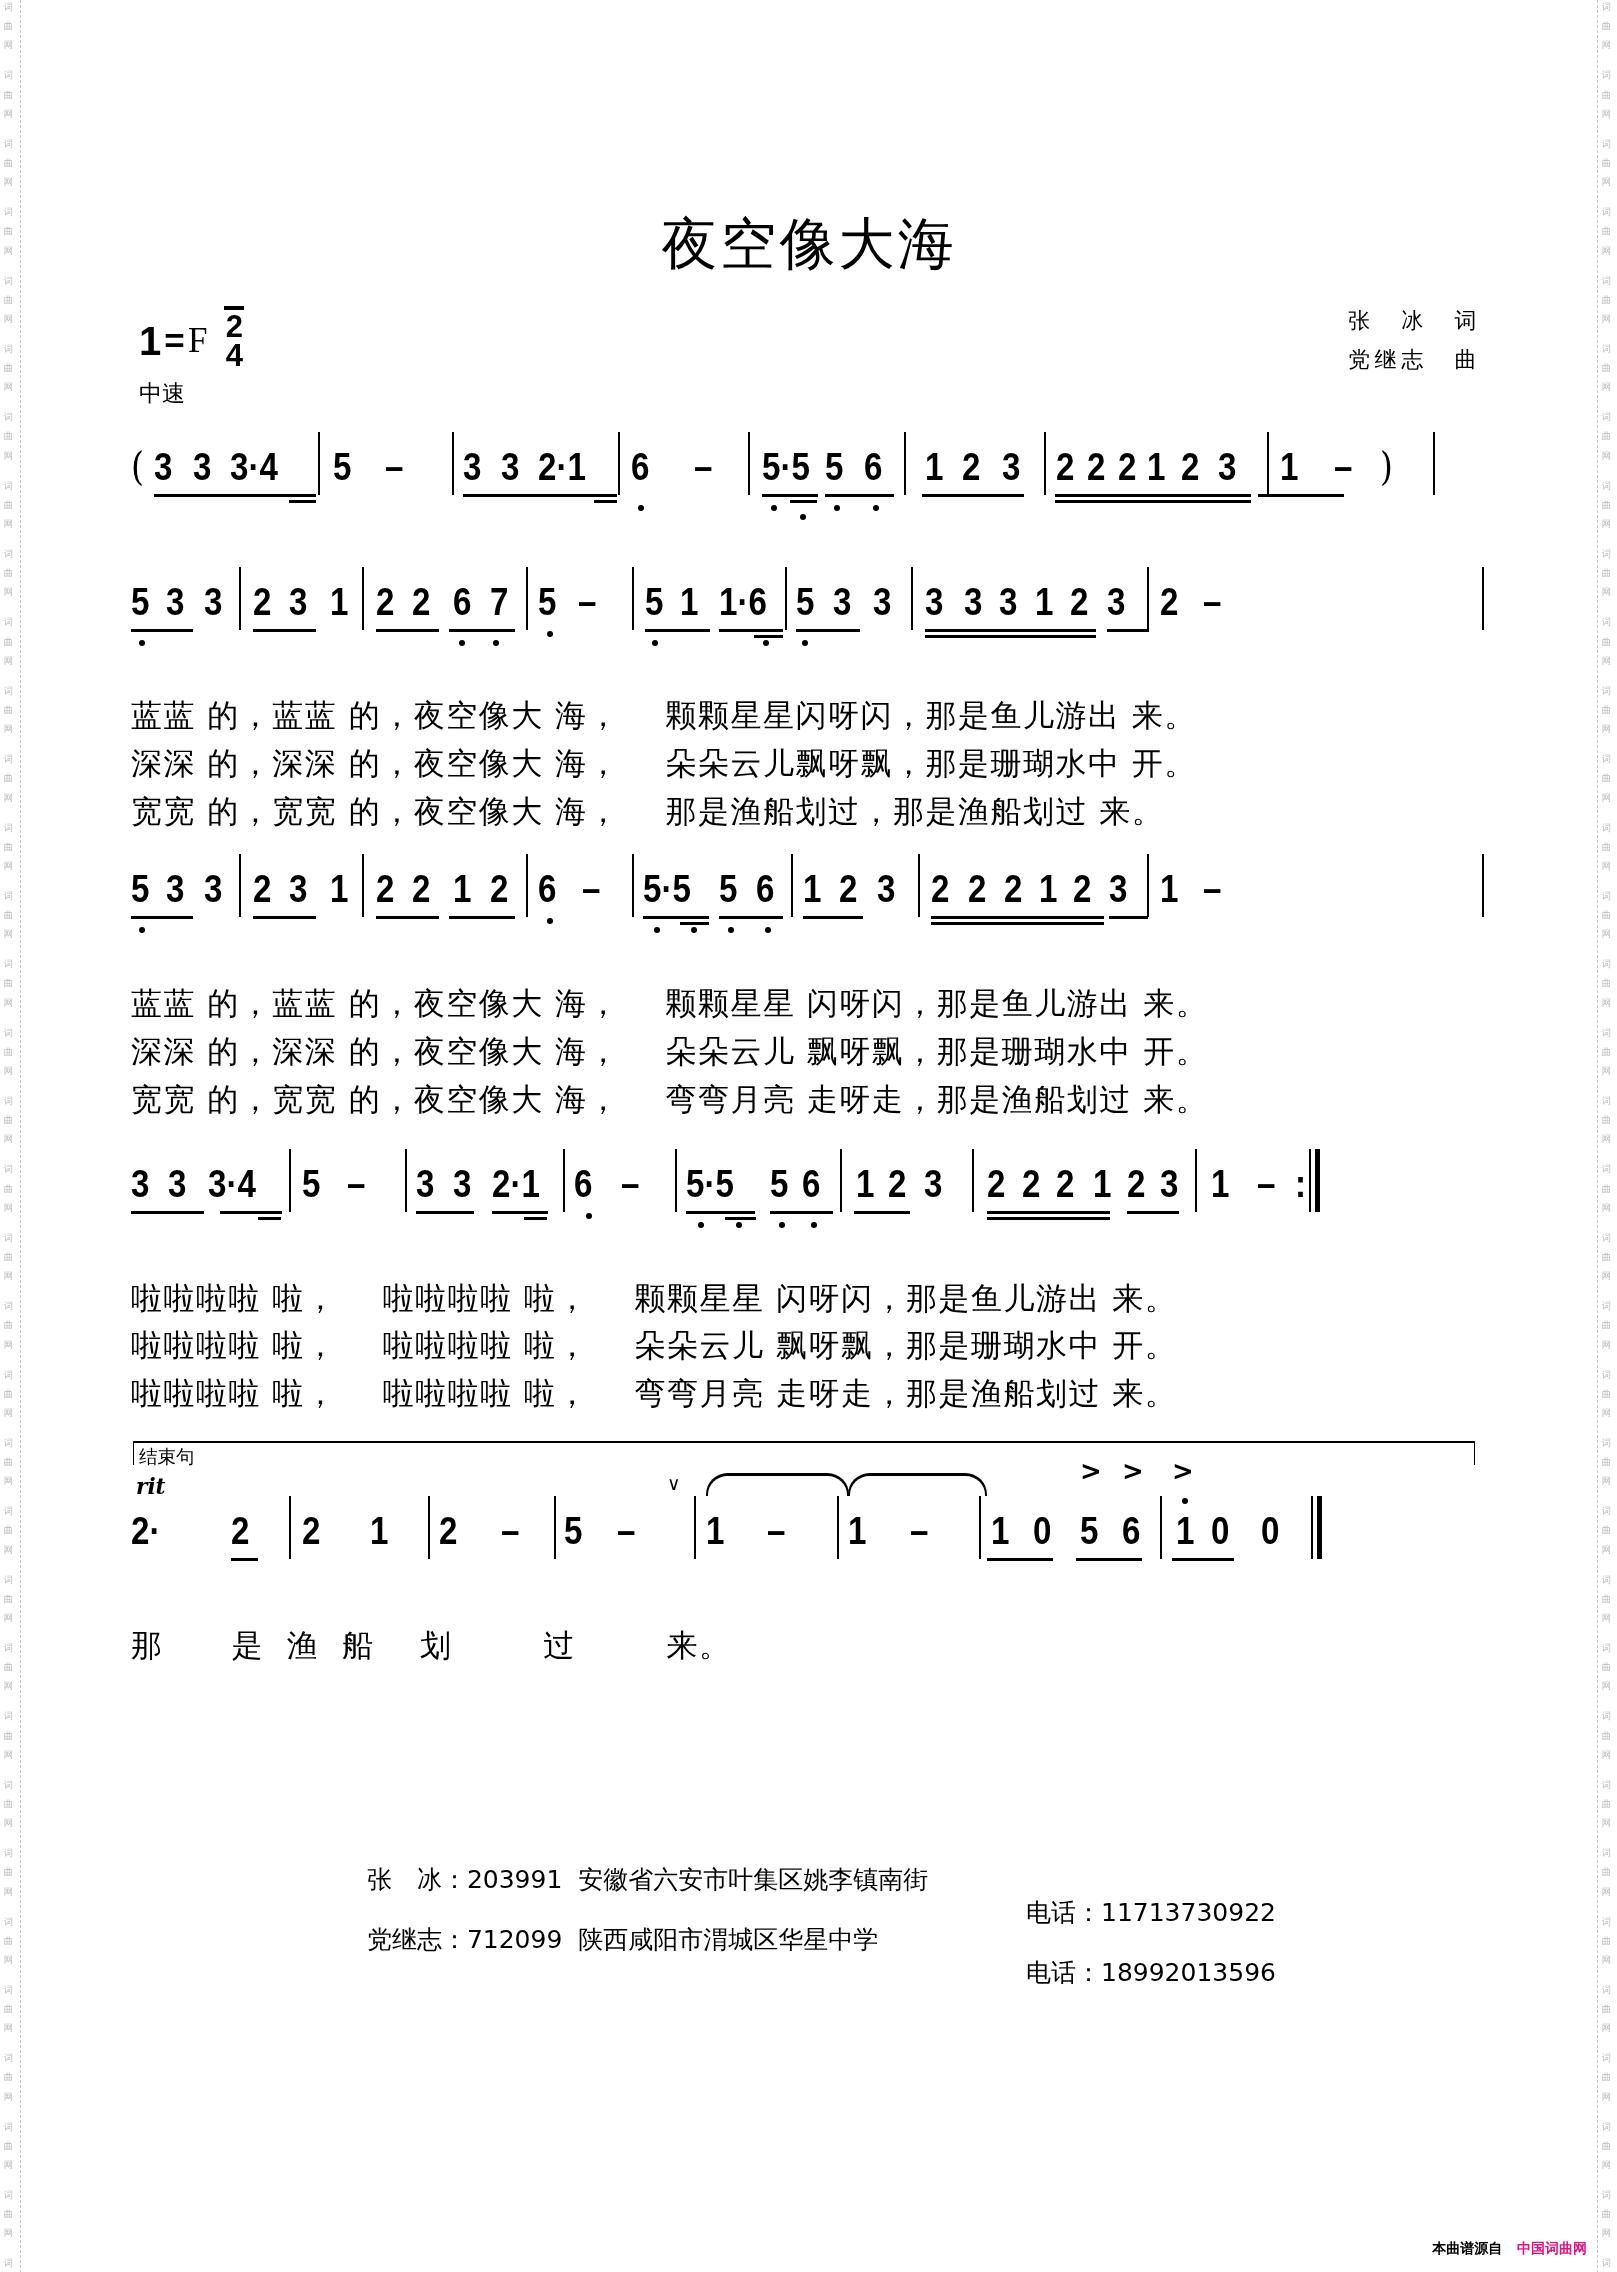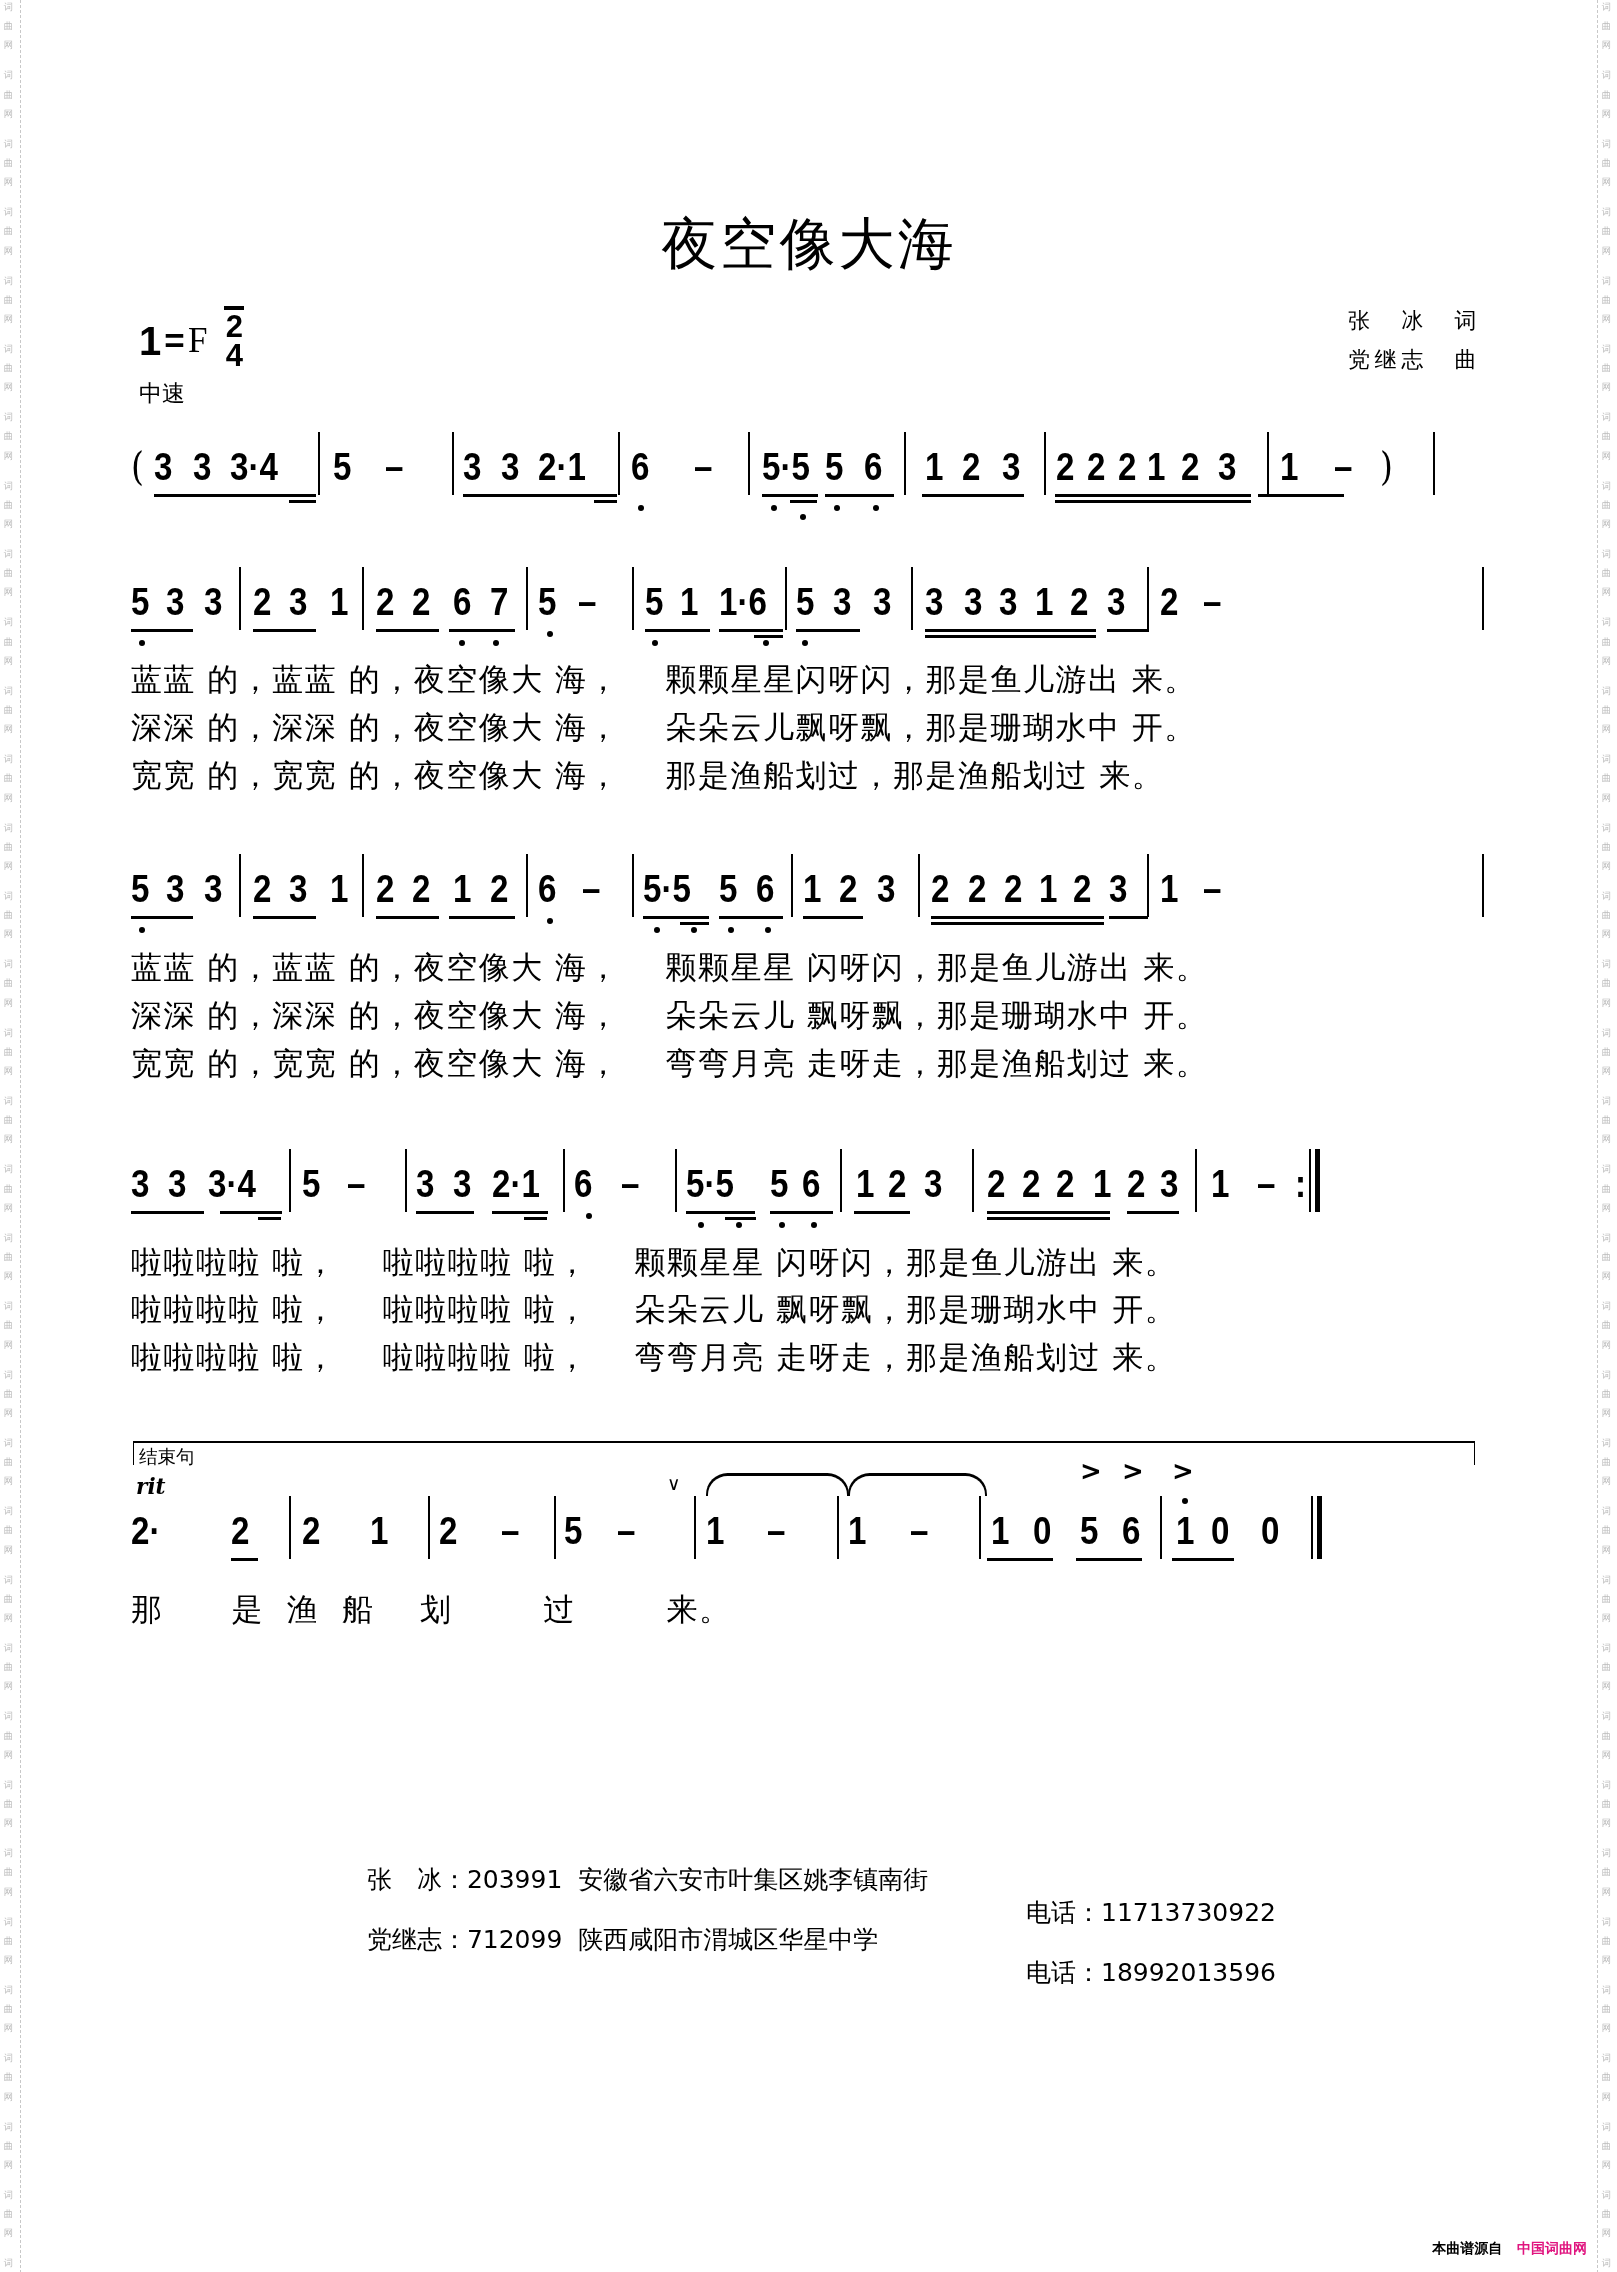--- a/index.html
+++ b/index.html
@@ -25,21 +25,21 @@
              font-size:22px; line-height:39px;margin-top:8px; }
   .credits div { letter-spacing:4.6px; }
   .line { position:absolute; left:131px; width:1365px; height:69px;
           font-family:"Liberation Sans", sans-serif; font-weight:bold; }
   .tok { position:absolute; top:0; font-size:39px; line-height:54px; transform:scaleX(0.85);
          transform-origin:left top; }
   .bar { position:absolute; top:-7.7px; width:2.3px; height:63px; background:#000; }
   .ul { position:absolute; height:3.1px; background:#000; }
   .dot { position:absolute; width:6.2px; height:6.2px; border-radius:50%; background:#000; }
   .lyr { position:absolute; left:131px; font-family:"DejaVu Serif", serif; font-size:31px;
-         white-space:pre; letter-spacing:1.5px; }
+         white-space:pre; letter-spacing:1.5px;margin-top:36px; }
   .section-box { position:absolute; left:133px; top:1441px; width:1340px; height:21.6px;
                  border-top:2.3px solid #000; border-left:1.5px solid #000; border-right:1.5px solid #000; }
   .section-label { position:absolute; left:139px; top:1444px; font-family:"DejaVu Sans", sans-serif; font-size:18.5px; }
   .rit { position:absolute; left:136px; top:1474px; font-family:"DejaVu Serif", serif;
          font-style:italic; font-weight:bold; font-size:21.6px; }
   .tie { position:absolute; height:20px; border-top:3.1px solid #000; border-left:2.3px solid #000;
          border-right:2.3px solid #000; border-radius:21.6px 21.6px 0 0; border-bottom:none; }
   .accent { position:absolute; font-family:"DejaVu Sans", sans-serif; font-size:26px; }
   .breath { position:absolute; font-family:"DejaVu Sans", sans-serif; font-size:18.5px; }
   .contact { position:absolute; left:351px; font-family:"DejaVu Sans", sans-serif; font-size:25px; white-space:pre; }

